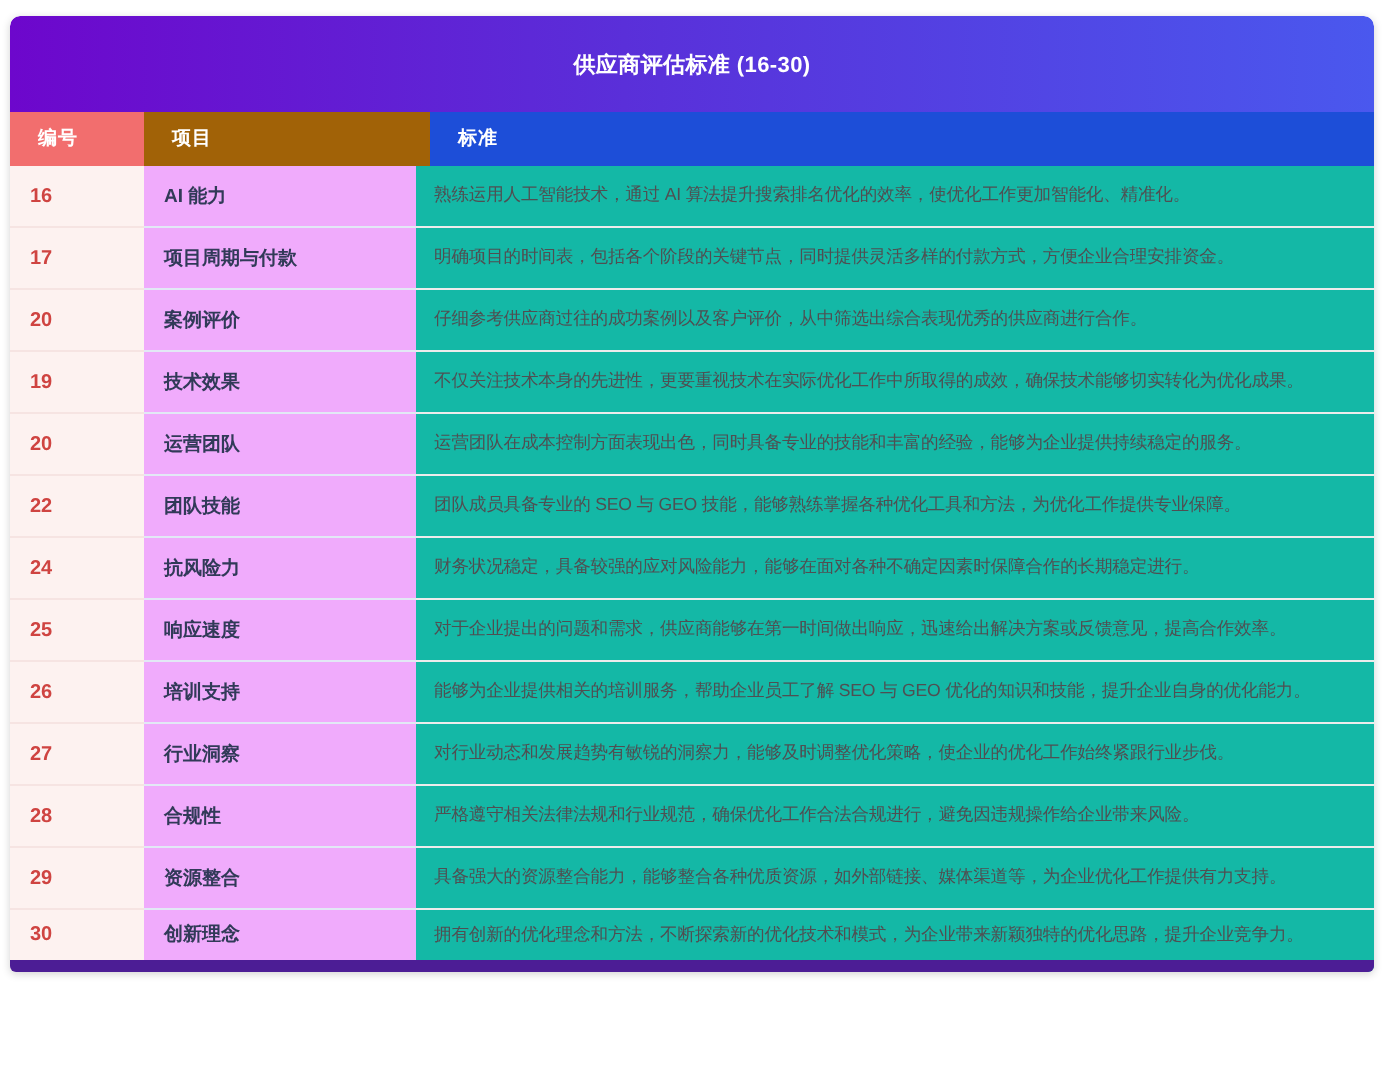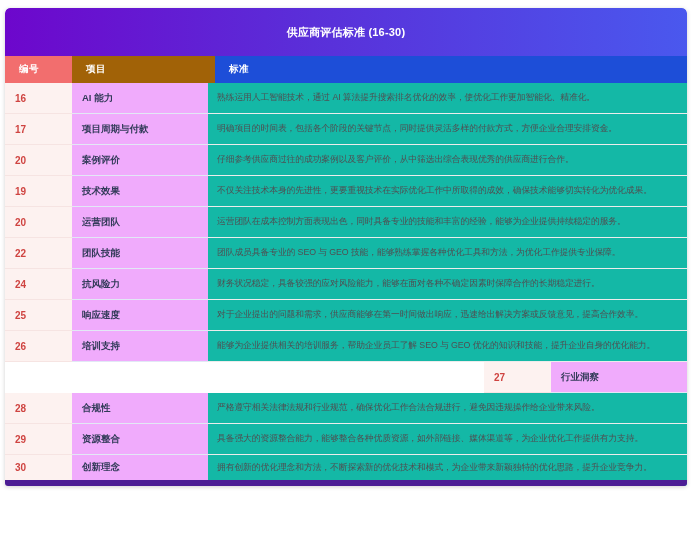--- a/index.html
+++ b/index.html
@@ -116,20 +116,21 @@
 
   <div class="row">
     <div class="cell num">26</div>
     <div class="cell item">培训支持</div>
     <div class="cell desc">能够为企业提供相关的培训服务，帮助企业员工了解 SEO 与 GEO 优化的知识和技能，提升企业自身的优化能力。</div>
   </div>
 
   <div class="row">
     <div class="cell num">27</div>
     <div class="cell item">行业洞察</div>
+    <div class="cell desc">对行业动态和发展趋势有敏锐的洞察力，能够及时调整优化策略，使企业的优化工作始终紧跟行业步伐。</div>
   </div>
 
   <div class="row">
     <div class="cell num">28</div>
     <div class="cell item">合规性</div>
     <div class="cell desc">严格遵守相关法律法规和行业规范，确保优化工作合法合规进行，避免因违规操作给企业带来风险。</div>
   </div>
 
   <div class="row">
     <div class="cell num">29</div>

